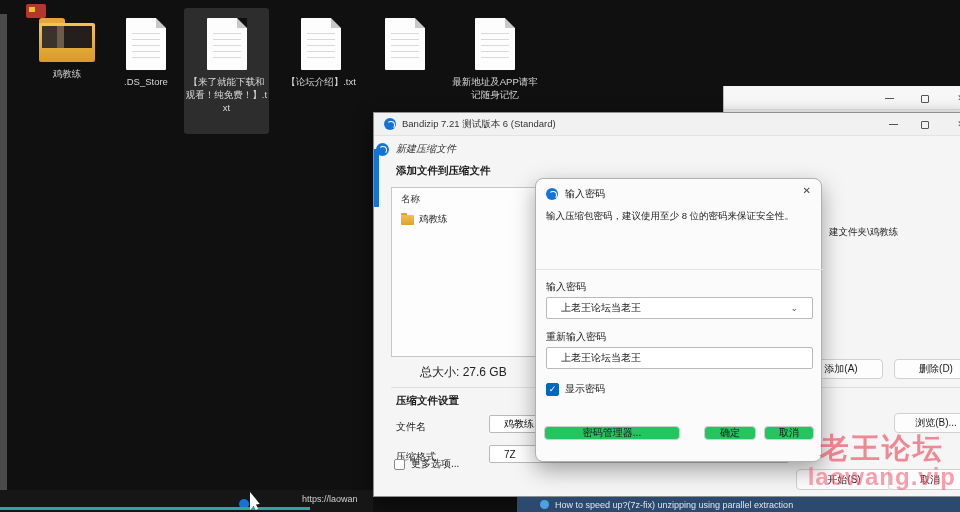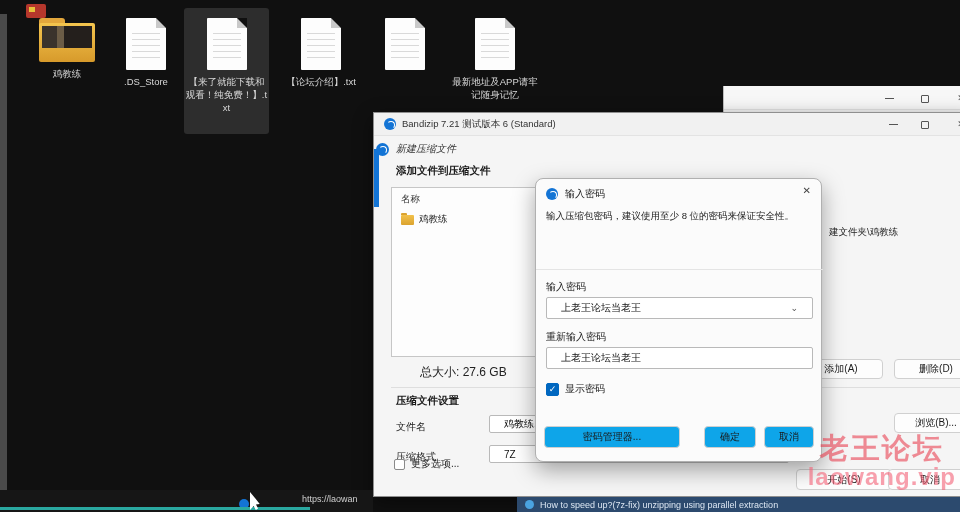--- a/index.html
+++ b/index.html
@@ -80,31 +80,31 @@
          font-size:10px; color:#1a1a1a; display:flex; align-items:center; justify-content:center; }
 
   
   .pwd-dialog { position:absolute; left:535px; top:178px; width:287px; height:284px; background:#fbfbfb;
                 border:1px solid #b0b0b0; border-radius:8px; box-shadow:0 8px 22px rgba(0,0,0,.35); }
   .pwd-dialog .head { position:relative; display:flex; align-items:center; gap:7px; padding:8px 10px 0; }
   .pwd-dialog .head .txt { font-size:10px; color:#222; }
   .pwd-close { position:absolute; right:10px; top:6px; color:#444; font-size:10px; }
   .pwd-desc { position:absolute; left:10px; top:30px; width:268px; font-size:9.5px; line-height:1.55; color:#1c1c1c; }
   .pwd-sep { position:absolute; left:0; top:90px; width:287px; border-top:1px solid #e4e4e4; }
-  .pwd-footer-btn { position:absolute; height:22px; background:#0ea5e9; border:1px solid #cfcfcf; border-radius:4px;
+  .pwd-footer-btn { position:absolute; height:14px; background:#22c55e; border:1px solid #cfcfcf; border-radius:4px;
                     font-size:10px; color:#1a1a1a; display:flex; align-items:center; justify-content:center; }
 
   
   .taskbar-left { position:absolute; left:0; top:490px; width:373px; height:22px; background:#161616; overflow:hidden; }
   .taskbar-left .url { position:absolute; left:302px; top:4px; color:#cfcfcf; font-size:9px; white-space:nowrap; }
   .teal-line { position:absolute; left:0; top:507px; width:310px; height:3px; background:#2aa8a0; }
   .task-dot { position:absolute; left:239px; top:499px; width:10px; height:10px; border-radius:50%; background:#1374d5; }
 
   .status-bar { position:absolute; left:517px; top:497px; width:443px; height:15px; background:#2c4a6e;
-                display:flex; align-items:center; gap:6px; padding:0 8px; }
+                display:flex; align-items:center; gap:6px; padding:0 23px; }
   .status-bar .ico { width:9px; height:9px; border-radius:50%; background:#4aa3e0; flex:none; }
   .status-bar .txt { color:#dce6f2; font-size:9px; white-space:nowrap; overflow:hidden; }
 
   .watermark { position:absolute; right:4px; top:434px; text-align:center; pointer-events:none; }
   .watermark .l1 { font-size:29px; font-weight:bold; color:rgba(232,48,66,0.55); letter-spacing:2px; line-height:1; }
   .watermark .l2 { font-size:24px; font-weight:bold; color:rgba(244,96,118,0.6); letter-spacing:1px; line-height:1; margin-top:2px; }
 
   .cursor { position:absolute; left:250px; top:492px; width:13px; height:18px; background:#fff;
             clip-path:polygon(0 0, 0 100%, 28% 78%, 45% 100%, 62% 92%, 46% 70%, 75% 66%);
             filter:drop-shadow(0 0 1px #000); }

